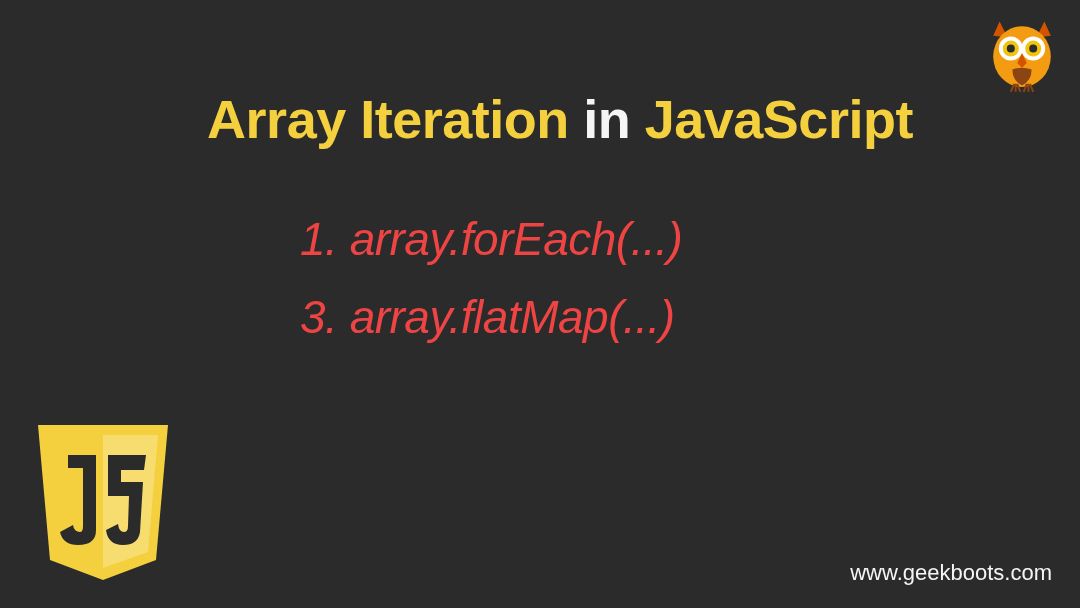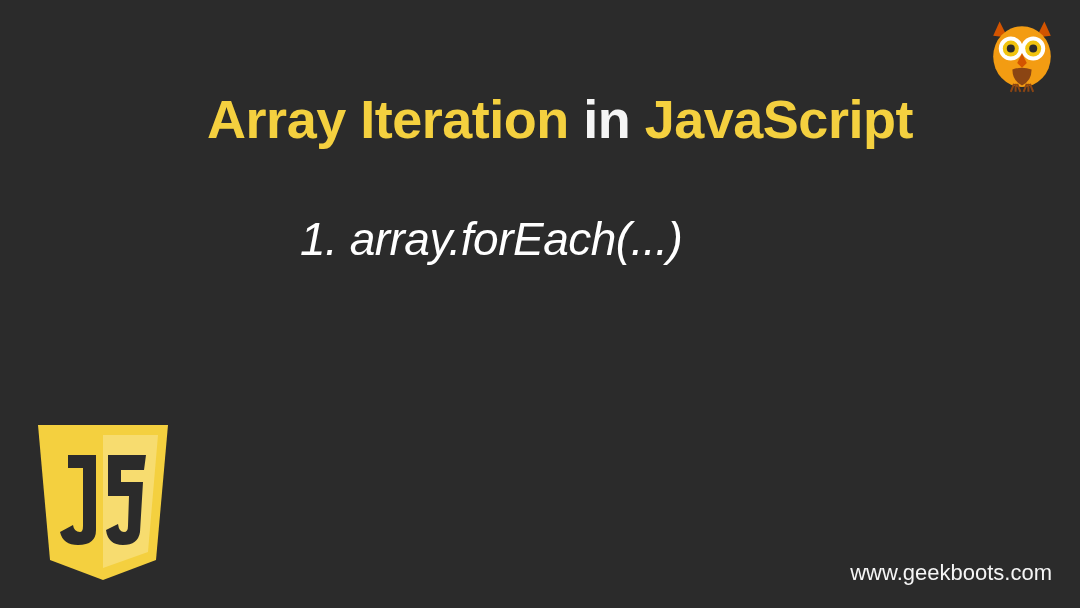--- a/index.html
+++ b/index.html
@@ -40,21 +40,21 @@
       color: #f5f5f5;
     }
     .list {
       position: absolute;
       top: 200px;
       left: 300px;
     }
     .list-item {
       font-size: 46px;
       font-style: italic;
-      color: #ffffff;
+      color: #ef4444;
       line-height: 1.7;
       font-weight: 400;
       letter-spacing: -0.5px;
     }
     .js-logo {
       position: absolute;
       bottom: 18px;
       left: 28px;
       width: 150px;
       height: 170px;
@@ -97,20 +97,21 @@
     <path d="M 56 86 L 52 96 M 58 86 L 58 96 M 60 86 L 64 96" stroke="#8b4513" stroke-width="2.5" fill="none"></path>
   </svg>
 </div>
 
 <div class="title">
   <span class="highlight">Array Iteration</span><span class="normal"> in </span><span class="highlight">JavaScript</span>
 </div>
 
 <div class="list">
   <div class="list-item">1. array.forEach(...)</div>
+  <div class="list-item">3. array.flatMap(...)</div>
 </div>
 
 <div class="js-logo">
   <svg viewBox="0 0 150 170" xmlns="http://www.w3.org/2000/svg">
 
     <path d="M 10 5 L 140 5 L 128 140 L 75 160 L 22 140 Z" fill="#f4d03f"></path>
     <path d="M 75 15 L 130 15 L 120 132 L 75 148 Z" fill="#f7dc6f"></path>
 
     <path d="M 40 35 L 68 35 L 68 110 Q 68 125 50 125 Q 35 125 32 112 L 45 105 Q 46 112 52 112 Q 55 112 55 106 L 55 48 L 40 48 Z" fill="#2b2b2b"></path>
 

